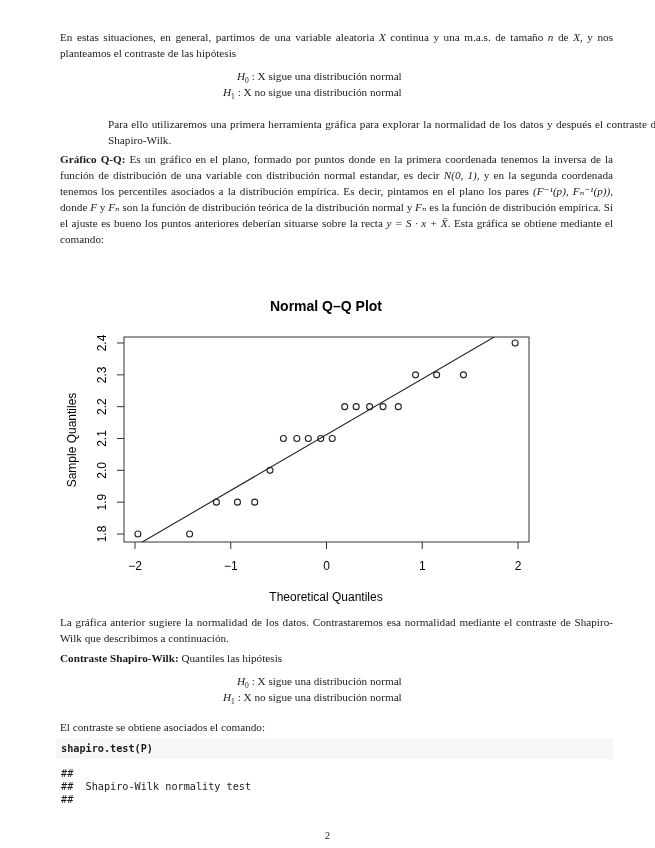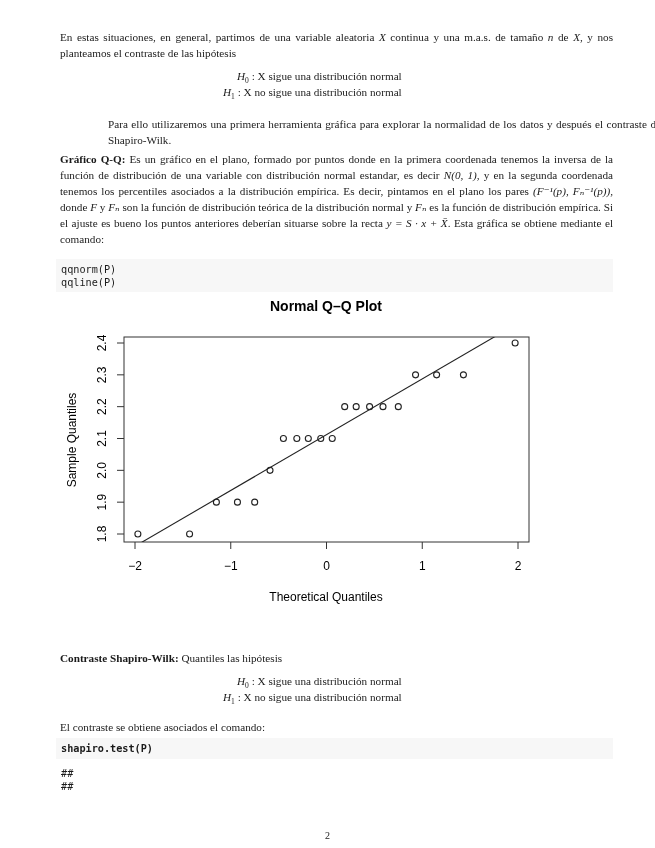--- a/index.html
+++ b/index.html
@@ -72,21 +72,20 @@
     <span class="m">(F⁻¹(p), Fₙ⁻¹(p))</span><span>, donde</span>
     <span class="m">F</span>
     <span>y</span>
     <span class="m">Fₙ</span>
     <span>son la función de distribución teórica de la distribución normal y</span>
     <span class="m">Fₙ</span>
     <span>es la función de distribución empírica. Si el ajuste es bueno los puntos anteriores deberían situarse sobre la recta</span>
     <span class="m">y = S · x + X̄</span><span>. Esta gráfica se obtiene mediante el comando:</span>
   </div>
 
-  <div class="code" style="top:259px;height:33px;"><div>qqnorm(P)</div><div>qqline(P)</div></div>
 
   <svg id="qqplot" style="position:absolute;left:0;top:290px;" width="655" height="320" viewBox="0 290 655 320">
     <text id="chart-title" x="326" y="311" text-anchor="middle" font-size="14" font-weight="bold" fill="#000">Normal Q–Q Plot</text>
     <rect x="124" y="337" width="405" height="205" fill="none" stroke="#333" stroke-width="1"></rect>
     <g id="yaxis">
         <line x1="117" y1="534" x2="124" y2="534" stroke="#333" stroke-width="1"></line>
         <text text-anchor="middle" font-size="12" fill="#000" transform="translate(106,534) rotate(-90)">1.8</text>
         <line x1="117" y1="502.1666666666667" x2="124" y2="502.1666666666667" stroke="#333" stroke-width="1"></line>
         <text text-anchor="middle" font-size="12" fill="#000" transform="translate(106,502.1666666666667) rotate(-90)">1.9</text>
         <line x1="117" y1="470.3333333333333" x2="124" y2="470.3333333333333" stroke="#333" stroke-width="1"></line>
@@ -138,31 +137,32 @@
         <circle cx="398.3125" cy="406.6666666666666" r="3" fill="none" stroke="#222" stroke-width="1.1"></circle>
         <circle cx="415.5475" cy="374.83333333333337" r="3" fill="none" stroke="#222" stroke-width="1.1"></circle>
         <circle cx="436.6125" cy="374.83333333333337" r="3" fill="none" stroke="#222" stroke-width="1.1"></circle>
         <circle cx="463.4225" cy="374.83333333333337" r="3" fill="none" stroke="#222" stroke-width="1.1"></circle>
         <circle cx="515.1275" cy="343" r="3" fill="none" stroke="#222" stroke-width="1.1"></circle>
       </g>
     <text id="xlabel" x="326" y="601" text-anchor="middle" font-size="12" fill="#000">Theoretical Quantiles</text>
     <text id="ylabel" transform="translate(76,440) rotate(-90)" text-anchor="middle" font-size="12" fill="#000">Sample Quantiles</text>
   </svg>
 
+  <div class="para" style="top:614px;">La gráfica anterior sugiere la normalidad de los datos. Contrastaremos esa normalidad mediante el contraste de Shapiro-Wilk que describimos a continuación.</div>
 
   <div class="para" style="top:650px;">
     <b>Contraste Shapiro-Wilk:</b>
     <span>Quantiles las hipótesis</span>
   </div>
 
   <div class="hyp" style="top:673px;">
     <div><span class="m">H</span><sub>0</sub><span> : X sigue una distribución normal</span></div>
     <div><span class="m">H</span><sub>1</sub><span> : X no sigue una distribución normal</span></div>
   </div>
 
   <div class="para" style="top:719px;">El contraste se obtiene asociados el comando:</div>
 
   <div class="code" style="top:738px;height:21px;font-weight:bold;"><div>shapiro.test(P)</div></div>
 
-  <div class="output" style="top:767px;"><div>##</div><div>##</div></div>
+  <div class="output" style="top:767px;"><div>##</div><div>##  Shapiro-Wilk normality test</div><div>##</div></div>
 
   <div class="pagenum">2</div>
 </div>
 
 </body></html>

